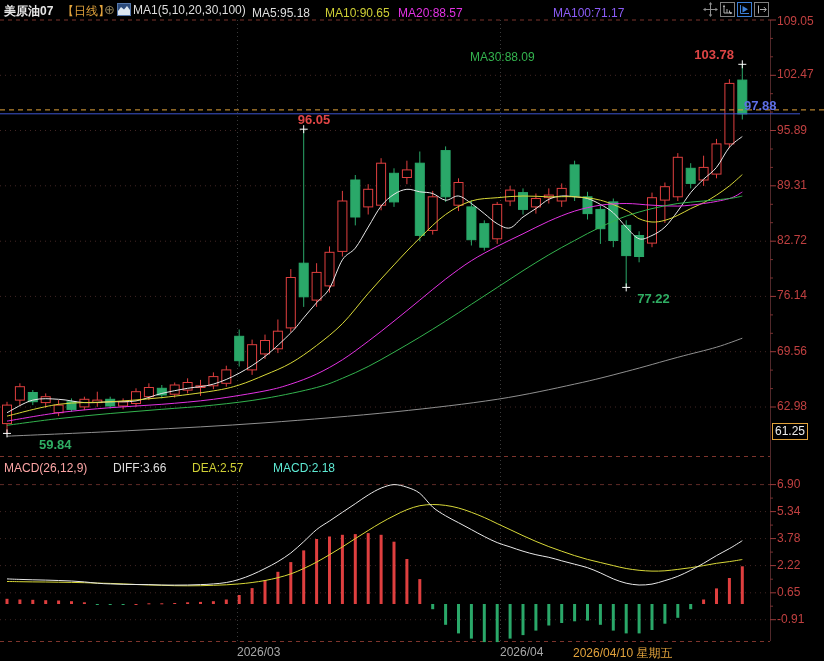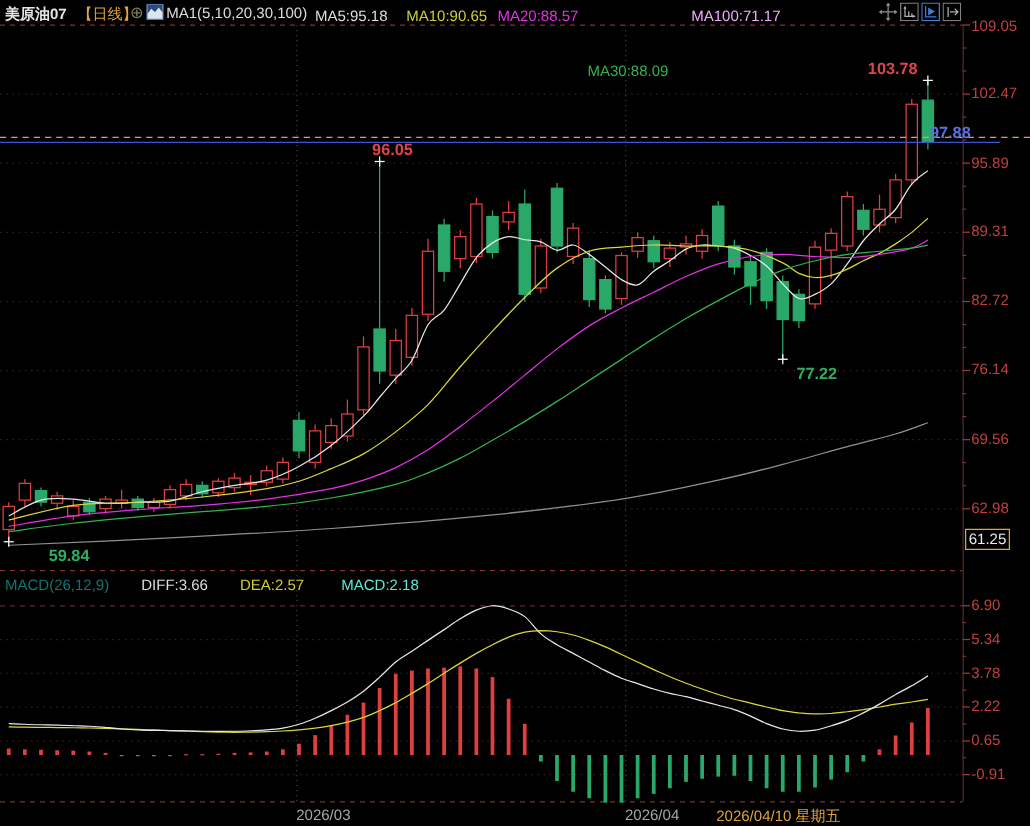--- a/index.html
+++ b/index.html
@@ -13,21 +13,21 @@
   .plusicon{left:104px;color:#8b7d55;font-size:13px;top:2px !important;}
   .minichart{left:117px;top:3px !important;}
   .ma1{left:133px;color:#dedede;}
   .toolbar-icon{width:15px;height:15px;top:2px !important;display:inline-block;}
   .axis-label{position:absolute;left:777px;font-size:12px;color:#c04040;white-space:nowrap;z-index:4;}
   .marker{position:absolute;font-size:13px;font-weight:bold;white-space:nowrap;z-index:4;}
   .curprice{position:absolute;left:744px;top:98px;color:#5e6fe6;font-size:13px;font-weight:bold;z-index:4;}
   .pricebox{position:absolute;left:772px;top:423px;border:1px solid #e2a33c;color:#ececec;font-size:12px;padding:0 2px;line-height:15px;background:#000;z-index:4;}
   .macdbar{position:absolute;left:0;top:461px;width:770px;height:17px;font-size:12px;z-index:5;}
   .macdbar span{position:absolute;top:0;white-space:nowrap;}
-  .macd-title{left:4px;color:#0f766e;text-align:center;}
+  .macd-title{left:4px;color:#fca5a5;text-align:center;}
   .date-label{position:absolute;top:645px;font-size:12px;white-space:nowrap;z-index:4;}
 </style>
 </head>
 <body>
 
 <div class="screen">
   <svg id="chart-svg" width="824" height="661">
       <line x1="237.5" y1="20.0" x2="237.5" y2="641.0" stroke="#3a3a3a" stroke-width="1" stroke-dasharray="1,3"></line>
       <line x1="500.5" y1="20.0" x2="500.5" y2="641.0" stroke="#3a3a3a" stroke-width="1" stroke-dasharray="1,3"></line>
       <line x1="0.0" y1="20.0" x2="770.0" y2="20.0" stroke="#7d342c" stroke-width="1" stroke-dasharray="4,4"></line>
@@ -282,21 +282,21 @@
           <rect x="0.5" y="0.5" width="13" height="12" fill="#dce6f0" stroke="#5577aa"></rect>
           <path d="M1 1 H13 V7 L10 3 L7 6.5 L4 4 L1 8 Z" fill="#2b4a7a"></path>
         </svg>
     </span>
     <span class="ma1">MA1(5,10,20,30,100)</span>
     <span id="ma-items">
         <span style="left: 252px; color: rgb(222, 222, 222);">MA5:95.18</span>
         <span style="left: 325px; color: rgb(207, 207, 53);">MA10:90.65</span>
         <span style="left: 398px; color: rgb(227, 50, 227);">MA20:88.57</span>
         <span style="left: 470px; color: rgb(51, 179, 78); margin-top: 44px;">MA30:88.09</span>
-        <span style="left: 553px; color: #f0abfc;">MA100:71.17</span>
+        <span style="left: 553px; color: #8b5cf6;">MA100:71.17</span>
       </span>
 
     <span class="toolbar-icon" style="left:703px">
       <svg width="15" height="15">
           <path d="M7.5 1 V14 M1 7.5 H14" stroke="#8f8f8f" stroke-width="1"></path>
           <path d="M7.5 0 L5.7 2.6 H9.3 Z M7.5 15 L5.7 12.4 H9.3 Z M0 7.5 L2.6 5.7 V9.3 Z M15 7.5 L12.4 5.7 V9.3 Z" fill="#8f8f8f"></path>
         </svg>
     </span>
     <span class="toolbar-icon" style="left:720px">
       <svg width="15" height="15">

